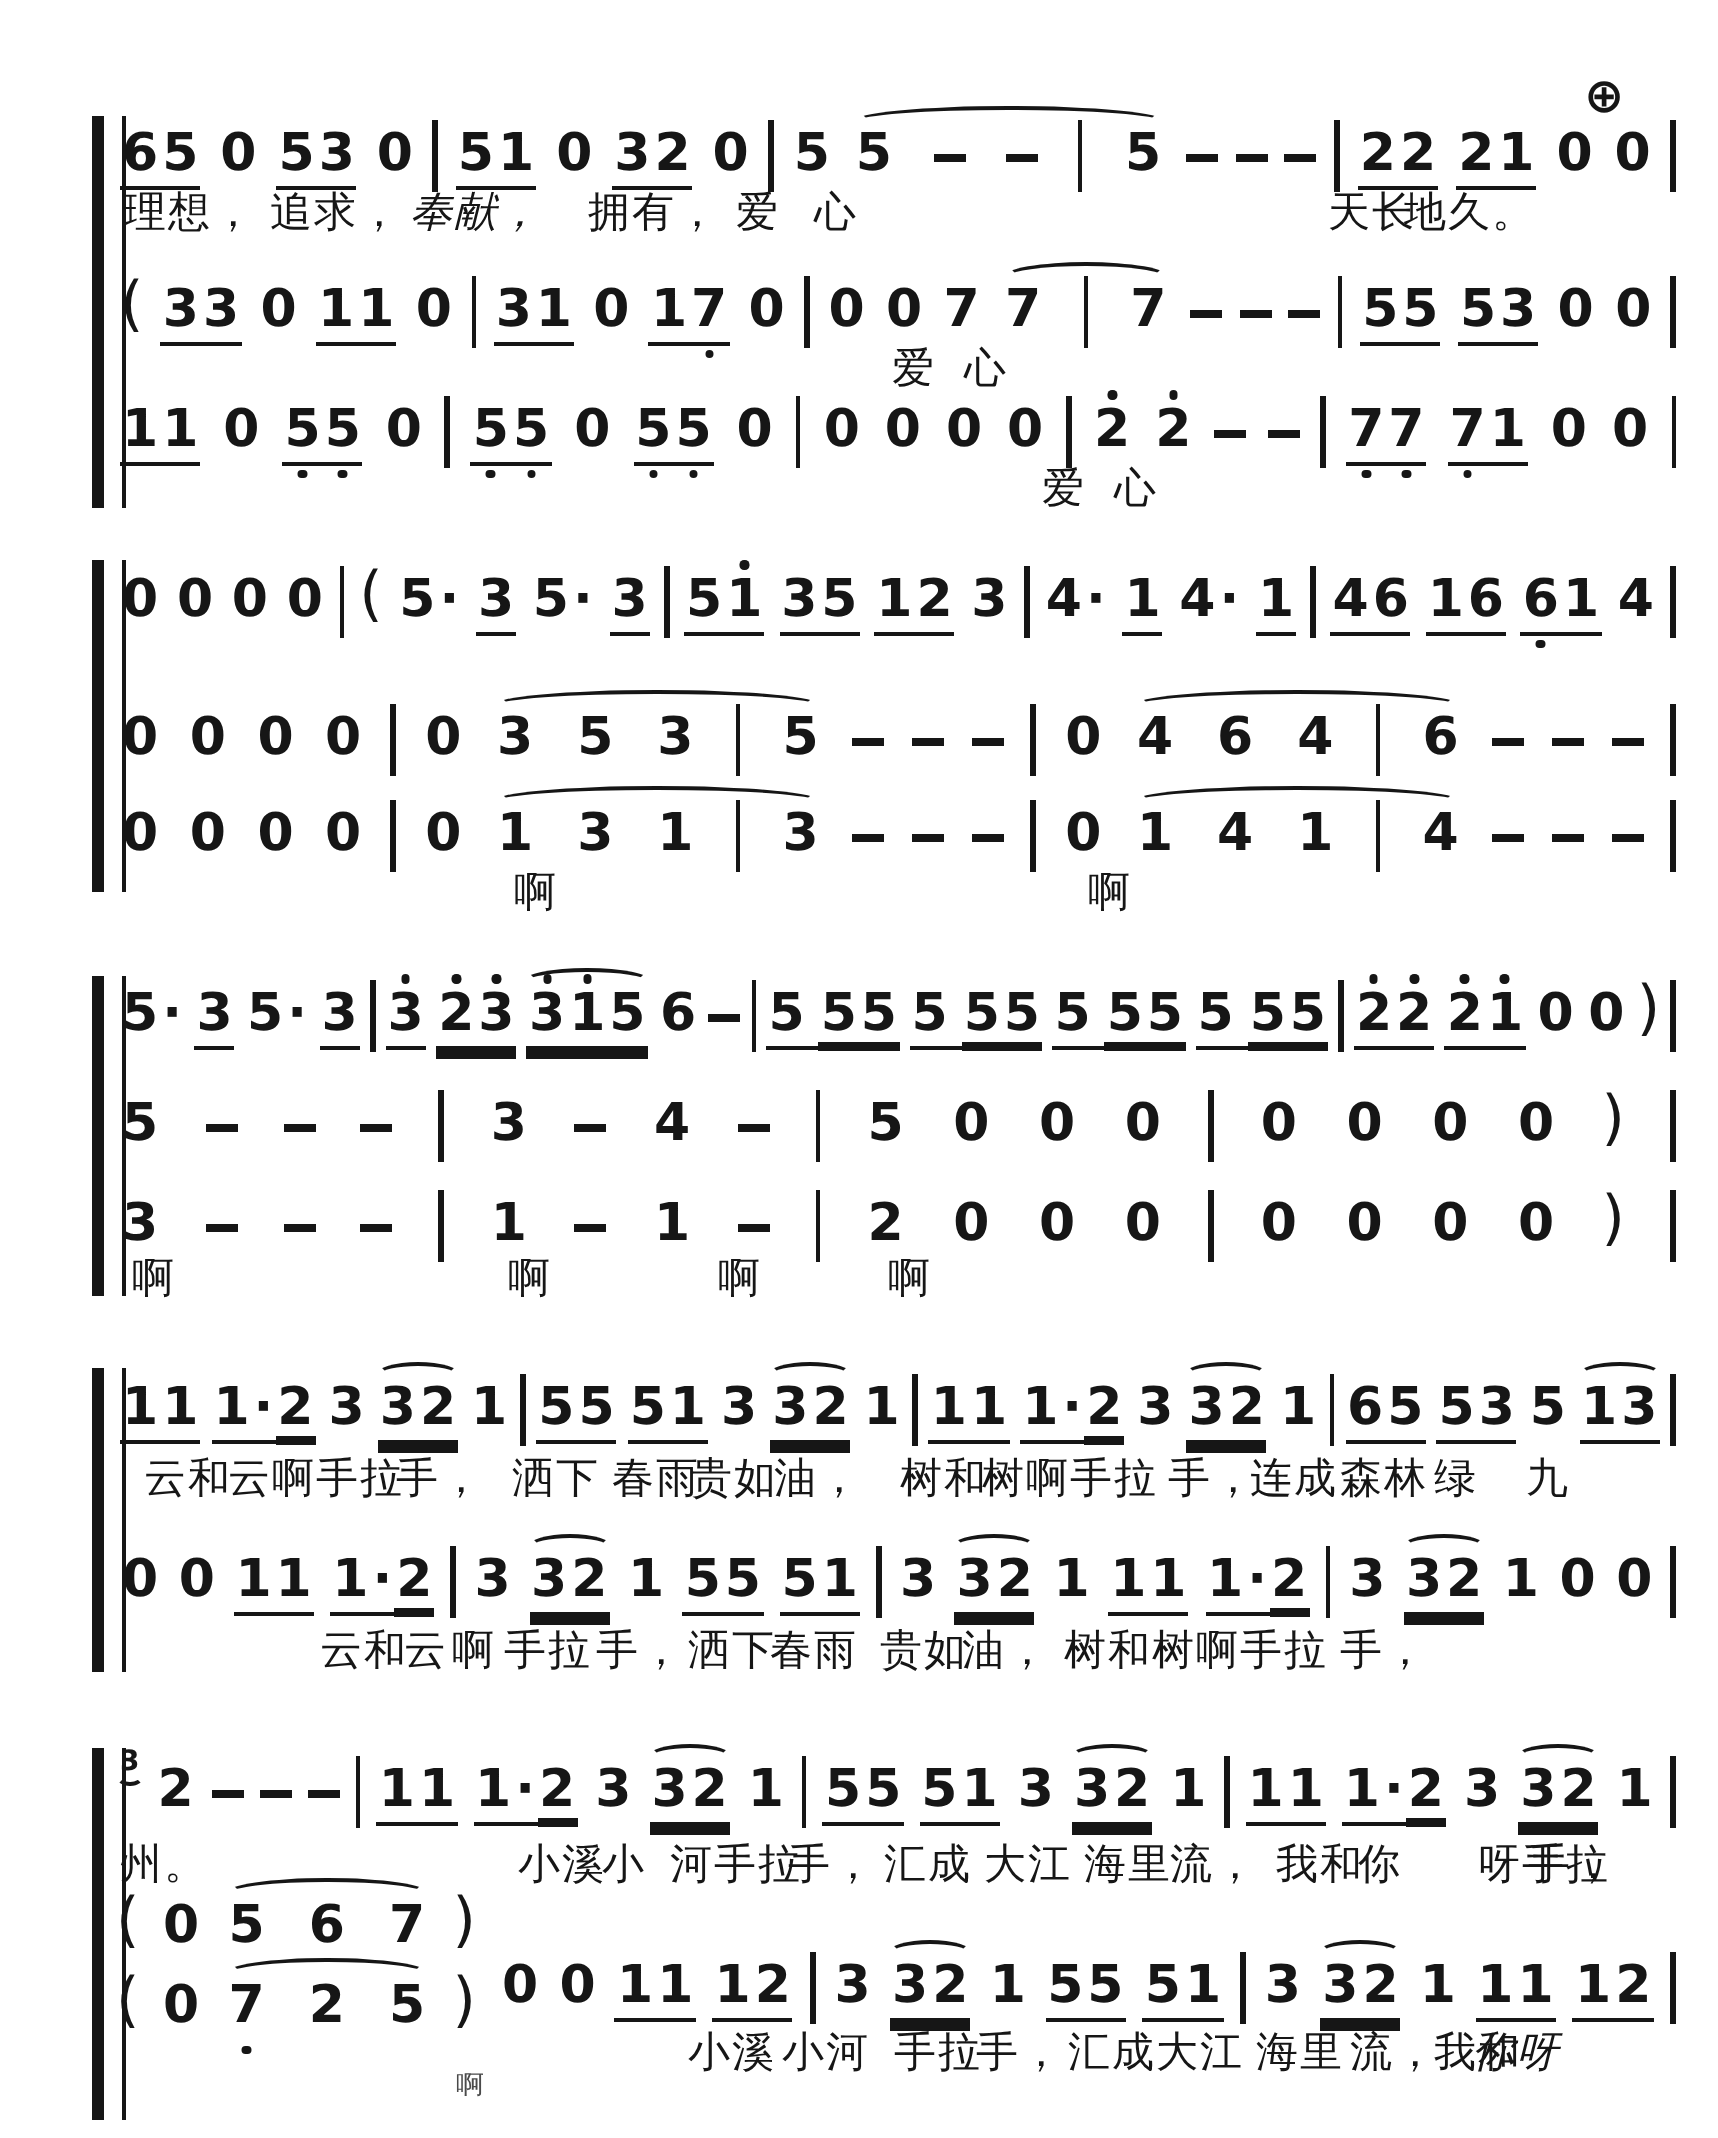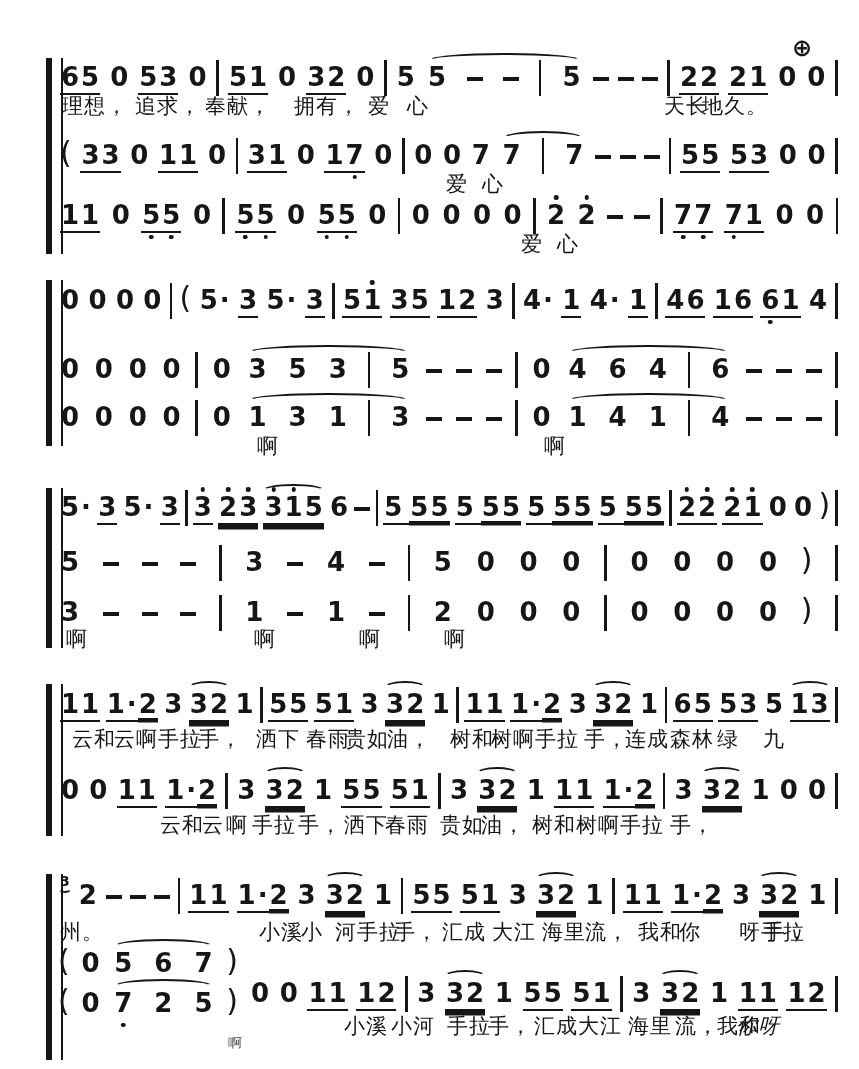--- a/index.html
+++ b/index.html
@@ -124,21 +124,21 @@
           <div class="dash"></div>
           <div class="bar"></div>
           <span class="note u1"><span class="ch db">7</span><span class="ch db">7</span></span>
           <span class="note u1"><span class="ch db">7</span><span class="ch">1</span></span>
           <span class="note"><span class="ch">0</span></span>
           <span class="note"><span class="ch">0</span></span>
           <div class="bar"></div>
         </div>
         <span class="lyr" style="left: 62px; top: 92px;">理想，</span>
         <span class="lyr" style="left: 135px; top: 92px; text-align: right;">追求，</span>
-        <span class="lyr" style="left: 205px; top: 92px;">奉献，</span>
+        <span class="lyr" style="left: 205px; top: 92px; font-style: italic;">奉献，</span>
         <span class="lyr" style="left: 294px; top: 92px;">拥有，</span>
         <span class="lyr" style="left: 368px; top: 92px;">爱</span>
         <span class="lyr" style="left: 407px; top: 92px;">心</span>
         <span class="lyr" style="left: 664px; top: 92px;">天长</span>
         <span class="lyr" style="left: 702px; top: 92px;">地久。</span>
         <span class="lyr" style="left: 446px; top: 170px;">爱</span>
         <span class="lyr" style="left: 482px; top: 170px;">心</span>
         <span class="lyr" style="left: 521px; top: 230px;">爱</span>
         <span class="lyr" style="left: 557px; top: 230px;">心</span>
       </div>

